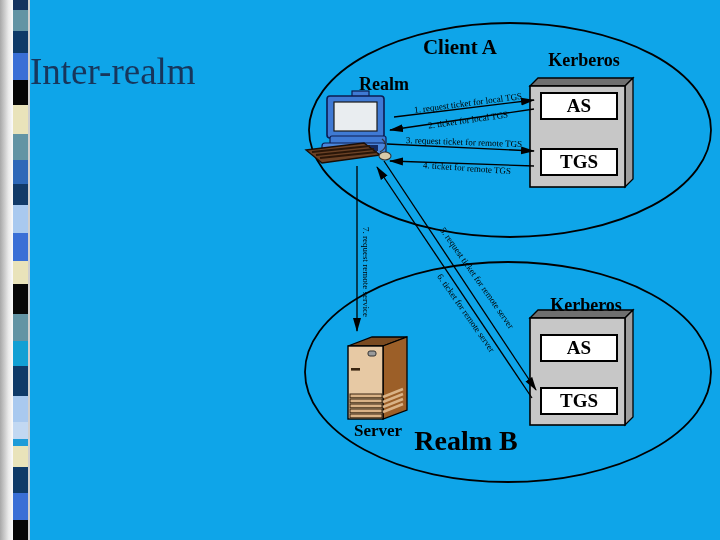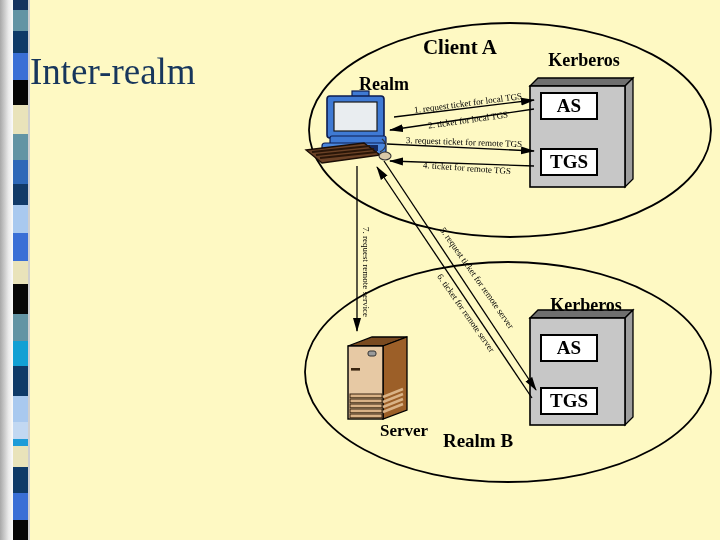--- a/index.html
+++ b/index.html
@@ -1,17 +1,17 @@
 <!DOCTYPE html>
 <html><head>
 <meta charset="utf-8">
 <style>
   html,body{margin:0;padding:0;background:#ffffff;}
   .slide{
-    position:relative;width:720px;height:540px;background:#fef9c3;overflow:hidden;
+    position:relative;width:720px;height:540px;background:#0ea5e9;overflow:hidden;
     font-family:"Liberation Serif", serif;
   }
   
   .edge-shadow{
     position:absolute;left:0;top:0;width:14px;height:540px;
     background:linear-gradient(to right,#a8a8a8,#e9e9e9 60%,#ffffff);
   }
   .strip{
     position:absolute;left:13px;top:0;width:15px;height:540px;
     display:flex;flex-direction:column;border-right:2px solid #cfcfcf;
@@ -28,25 +28,25 @@
   
   .lbl{
     position:absolute;transform:translate(-50%,-50%);
     font-weight:bold;color:#000;white-space:nowrap;
     font-family:"Liberation Serif", serif;
   }
   .realm-a{left:460px;top:47px;font-size:21px;}
   .kerberos-a{left:584px;top:60px;font-size:18px;}
   .client{left:384px;top:84px;font-size:18px;}
   .kerberos-b{left:586px;top:305px;font-size:18px;}
-  .server{left:378px;top:431px;font-size:17px;margin-left:26px;}
-  .realm-b{left:466px;top:441px;font-size:19px;margin-left:12px;}
+  .server{left:378px;top:431px;font-size:17px;}
+  .realm-b{left:466px;top:441px;font-size:28px;}
   
   .kbox{
-    position:absolute;width:58px;height:28px;box-sizing:border-box;
+    position:absolute;width:78px;height:28px;box-sizing:border-box;
     background:#ffffff;border:2px solid #000;
     display:flex;align-items:center;justify-content:center;
     font-weight:bold;font-size:19px;color:#000;
     font-family:"Liberation Serif", serif;
   }
   .as-a{left:540px;top:92px;}
   .tgs-a{left:540px;top:148px;}
   .as-b{left:540px;top:334px;}
   .tgs-b{left:540px;top:387px;}
   

